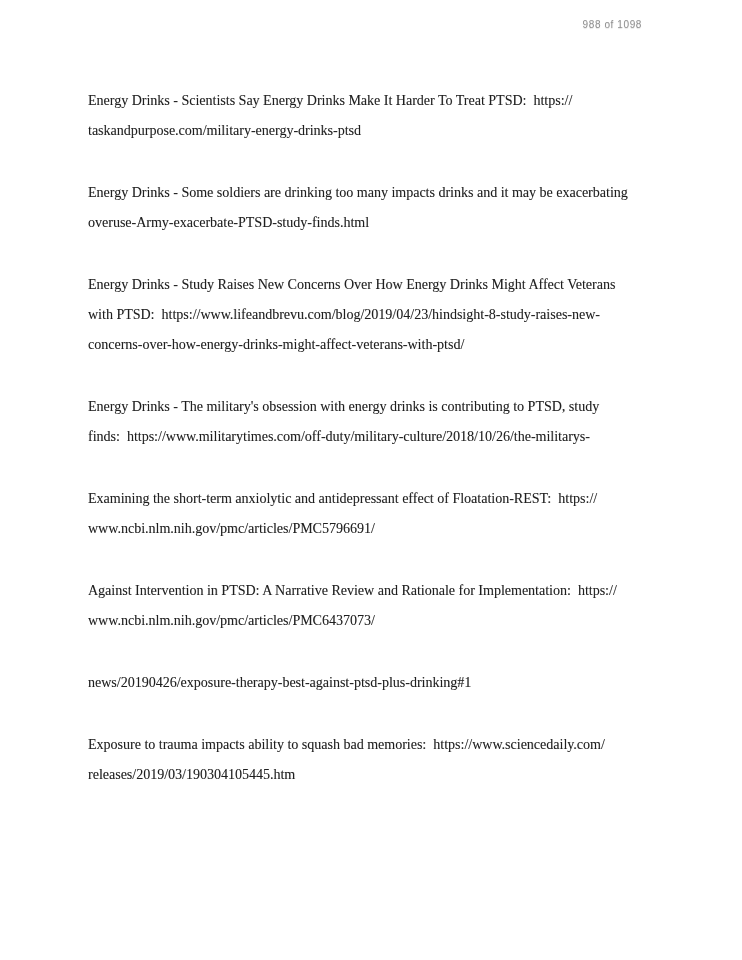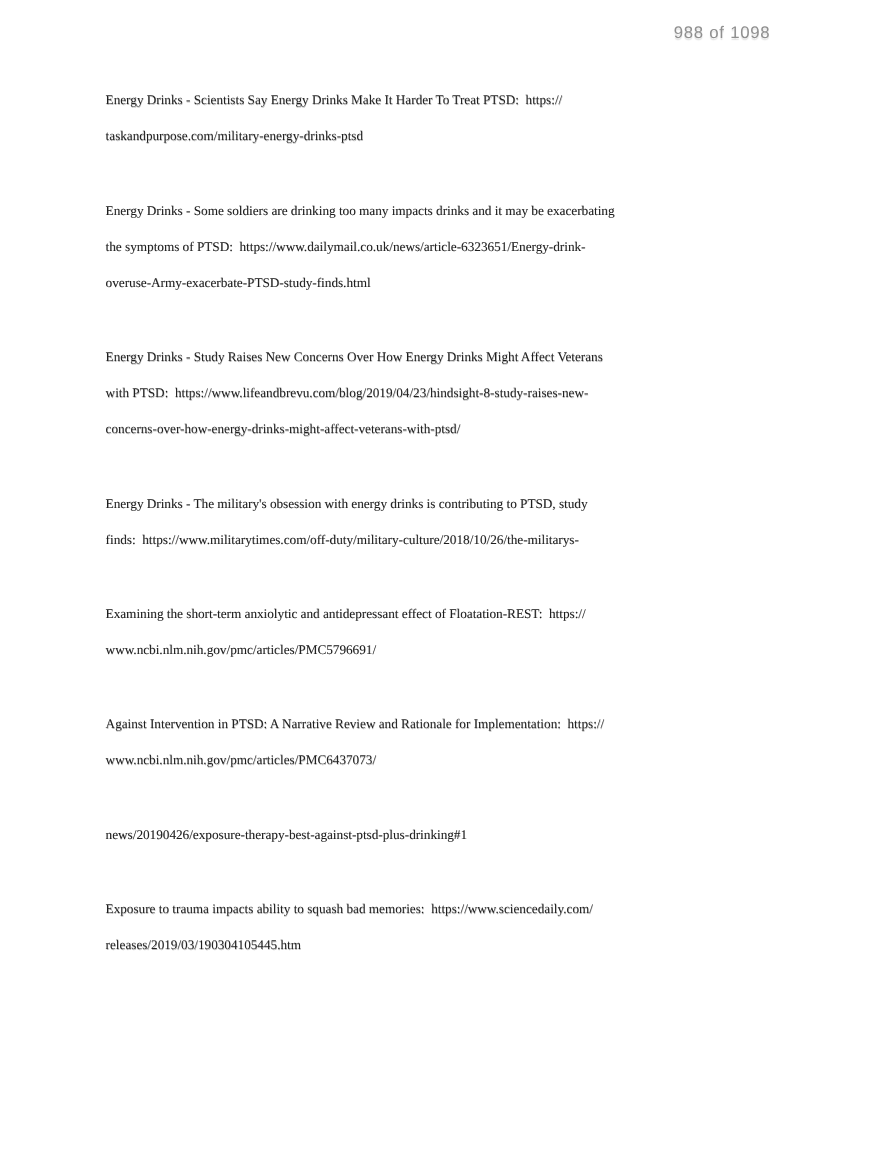--- a/index.html
+++ b/index.html
@@ -17,33 +17,33 @@
   .page {
     position: absolute;
     inset: 0;
     background: #ffffff;
   }
   .page-indicator {
     position: absolute;
     top: 19px;
     right: 100px;
     font-family: "Liberation Sans", sans-serif;
-    font-size: 14px;
+    font-size: 10px;
     letter-spacing: 0.6px;
     color: #8f8f8f;
     filter: blur(0.45px);
     text-shadow: 0 1px 1px rgba(0,0,0,0.12);
   }
   .content {
     position: absolute;
     left: 88px;
-    top: 69px;
+    top: 86px;
     width: 580px;
     color: #1f1f1f;
-    font-size: 11px;
+    font-size: 14px;
     filter: blur(0.28px);
   }
   .ref {
     margin: 0 0 32px 0;
   }
   .ref-line {
     line-height: 30px;
     white-space: pre;
     text-shadow: 0.3px 0.3px 0.5px rgba(0,0,0,0.28);
   }
@@ -57,21 +57,20 @@
 
   <div class="content">
 
     <div class="ref">
       <div class="ref-line">Energy Drinks - Scientists Say Energy Drinks Make It Harder To Treat PTSD:  https://</div>
       <div class="ref-line">taskandpurpose.com/military-energy-drinks-ptsd</div>
     </div>
 
     <div class="ref">
       <div class="ref-line">Energy Drinks - Some soldiers are drinking too many impacts drinks and it may be exacerbating</div>
-      <div class="ref-line">the symptoms of PTSD:  https://www.dailymail.co.uk/news/article-6323651/Energy-drink-</div>
       <div class="ref-line">overuse-Army-exacerbate-PTSD-study-finds.html</div>
     </div>
 
     <div class="ref">
       <div class="ref-line">Energy Drinks - Study Raises New Concerns Over How Energy Drinks Might Affect Veterans</div>
       <div class="ref-line">with PTSD:  https://www.lifeandbrevu.com/blog/2019/04/23/hindsight-8-study-raises-new-</div>
       <div class="ref-line">concerns-over-how-energy-drinks-might-affect-veterans-with-ptsd/</div>
     </div>
 
     <div class="ref">

